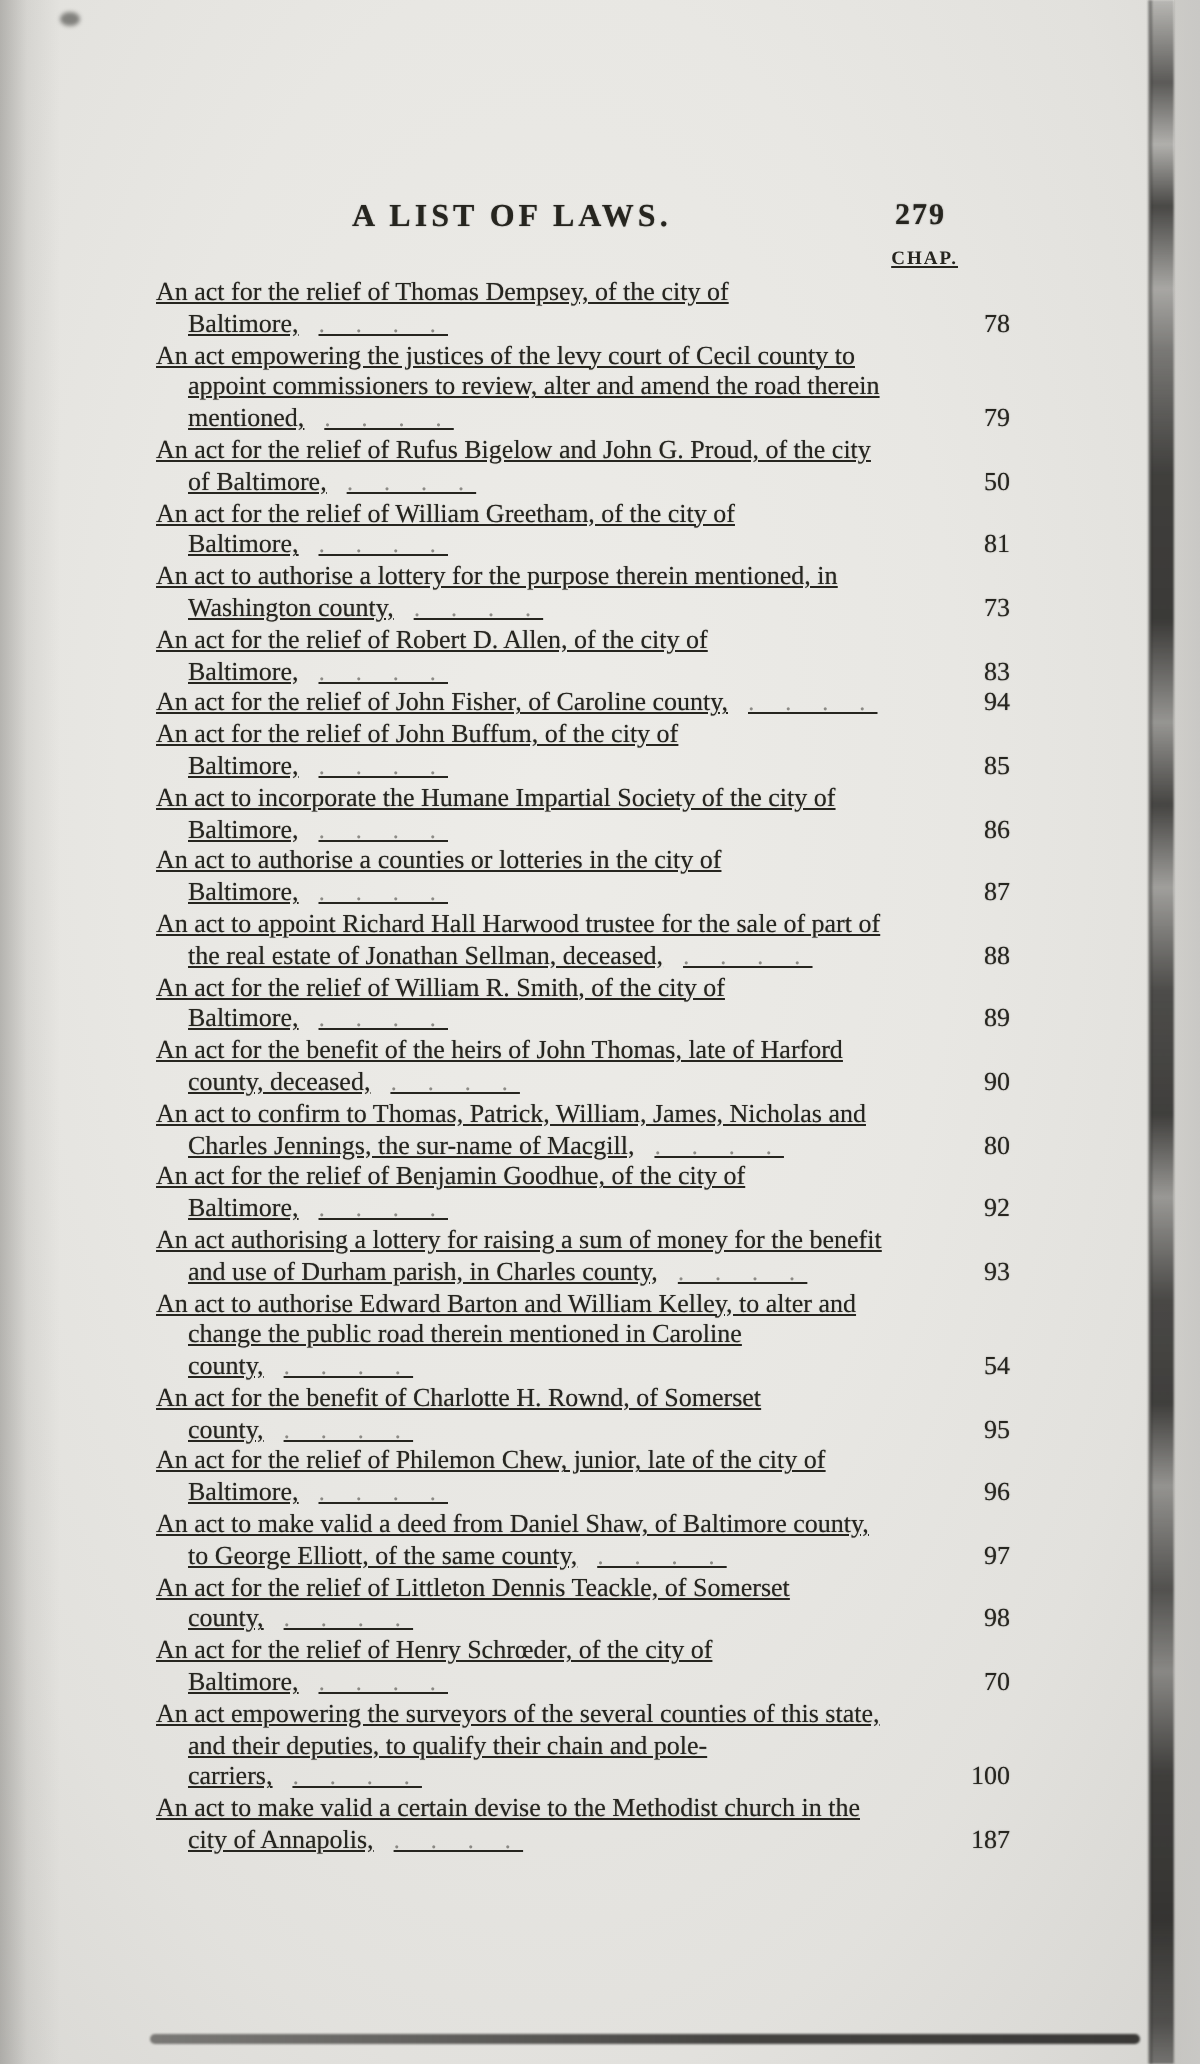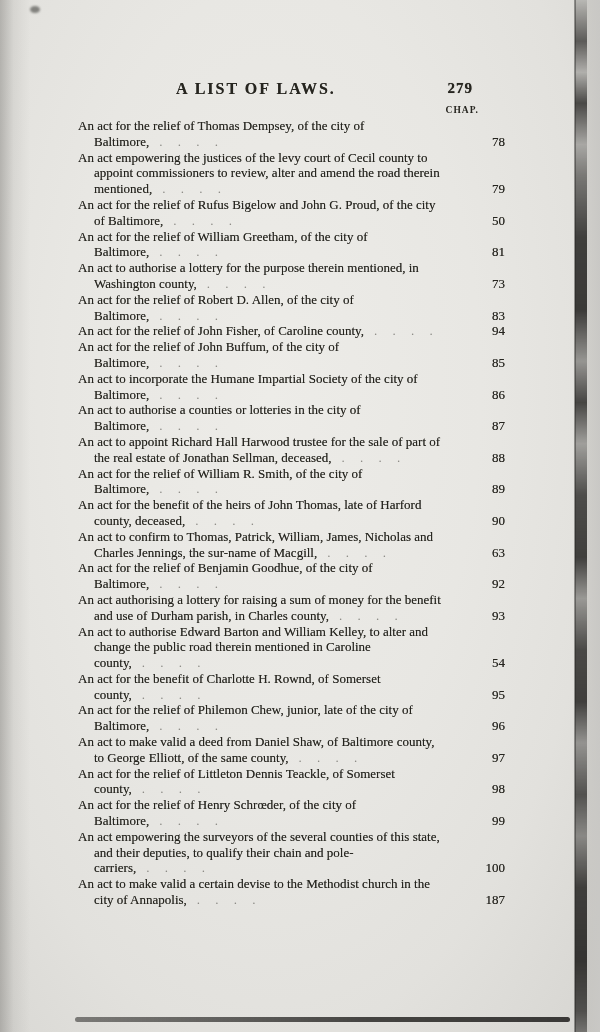--- a/index.html
+++ b/index.html
@@ -51,22 +51,23 @@
     position:absolute;left:75px;right:30px;bottom:10px;height:5px;
     background:linear-gradient(90deg, rgba(40,39,37,.55), rgba(40,39,37,.85) 60%, rgba(40,39,37,.9));
     border-radius:3px;filter:blur(.5px);
   }
   .smudge-tl{
     position:absolute;left:30px;top:6px;width:10px;height:7px;
     background:rgba(50,49,46,.55);border-radius:50%;filter:blur(1px);
   }
 
   .content{
-    position:absolute;left:36px;top:80px;width:469px;
+    position:absolute;left:36px;top:100px;width:469px;
     color:var(--ink);
+    text-decoration:underline;
   }
   .header{position:relative;height:24px;}
   .title{
     position:absolute;left:140px;top:0;
     font-size:16px;font-weight:700;letter-spacing:2px;
     text-shadow:0 0 .6px rgba(35,34,30,.6);
   }
   .pagenum{
     position:absolute;right:32px;top:0;
     font-size:15px;font-weight:700;letter-spacing:1px;
@@ -118,29 +119,29 @@
         <div class="entry"><span>An act for the relief of William Greetham, of the city of Baltimore,</span><span class="leader">. . . .</span><span class="chap">81</span></div>
         <div class="entry"><span>An act to authorise a lottery for the purpose therein mentioned, in Washington county,</span><span class="leader">. . . .</span><span class="chap">73</span></div>
         <div class="entry"><span>An act for the relief of Robert D. Allen, of the city of Baltimore,</span><span class="leader">. . . .</span><span class="chap">83</span></div>
         <div class="entry"><span>An act for the relief of John Fisher, of Caroline county,</span><span class="leader">. . . .</span><span class="chap">94</span></div>
         <div class="entry"><span>An act for the relief of John Buffum, of the city of Baltimore,</span><span class="leader">. . . .</span><span class="chap">85</span></div>
         <div class="entry"><span>An act to incorporate the Humane Impartial Society of the city of Baltimore,</span><span class="leader">. . . .</span><span class="chap">86</span></div>
         <div class="entry"><span>An act to authorise a counties or lotteries in the city of Baltimore,</span><span class="leader">. . . .</span><span class="chap">87</span></div>
         <div class="entry"><span>An act to appoint Richard Hall Harwood trustee for the sale of part of the real estate of Jonathan Sellman, deceased,</span><span class="leader">. . . .</span><span class="chap">88</span></div>
         <div class="entry"><span>An act for the relief of William R. Smith, of the city of Baltimore,</span><span class="leader">. . . .</span><span class="chap">89</span></div>
         <div class="entry"><span>An act for the benefit of the heirs of John Thomas, late of Harford county, deceased,</span><span class="leader">. . . .</span><span class="chap">90</span></div>
-        <div class="entry"><span>An act to confirm to Thomas, Patrick, William, James, Nicholas and Charles Jennings, the sur-name of Macgill,</span><span class="leader">. . . .</span><span class="chap">63</span></div>
+        <div class="entry"><span>An act to confirm to Thomas, Patrick, William, James, Nicholas and Charles Jennings, the sur-name of Macgill,</span><span class="leader">. . . .</span><span class="chap">80</span></div>
         <div class="entry"><span>An act for the relief of Benjamin Goodhue, of the city of Baltimore,</span><span class="leader">. . . .</span><span class="chap">92</span></div>
         <div class="entry"><span>An act authorising a lottery for raising a sum of money for the benefit and use of Durham parish, in Charles county,</span><span class="leader">. . . .</span><span class="chap">93</span></div>
         <div class="entry"><span>An act to authorise Edward Barton and William Kelley, to alter and change the public road therein mentioned in Caroline county,</span><span class="leader">. . . .</span><span class="chap">54</span></div>
         <div class="entry"><span>An act for the benefit of Charlotte H. Rownd, of Somerset county,</span><span class="leader">. . . .</span><span class="chap">95</span></div>
         <div class="entry"><span>An act for the relief of Philemon Chew, junior, late of the city of Baltimore,</span><span class="leader">. . . .</span><span class="chap">96</span></div>
         <div class="entry"><span>An act to make valid a deed from Daniel Shaw, of Baltimore county, to George Elliott, of the same county,</span><span class="leader">. . . .</span><span class="chap">97</span></div>
         <div class="entry"><span>An act for the relief of Littleton Dennis Teackle, of Somerset county,</span><span class="leader">. . . .</span><span class="chap">98</span></div>
-        <div class="entry"><span>An act for the relief of Henry Schrœder, of the city of Baltimore,</span><span class="leader">. . . .</span><span class="chap">99</span></div>
+        <div class="entry"><span>An act for the relief of Henry Schrœder, of the city of Baltimore,</span><span class="leader">. . . .</span><span class="chap">70</span></div>
         <div class="entry"><span>An act empowering the surveyors of the several counties of this state, and their deputies, to qualify their chain and pole-carriers,</span><span class="leader">. . . .</span><span class="chap">100</span></div>
         <div class="entry"><span>An act to make valid a certain devise to the Methodist church in the city of Annapolis,</span><span class="leader">. . . .</span><span class="chap">187</span></div>
       </div>
   </div>
 
   <div class="binding-line"></div>
   <div class="binding-strip"></div>
   <div class="right-margin"></div>
   <div class="bottom-line"></div>
 </div>

